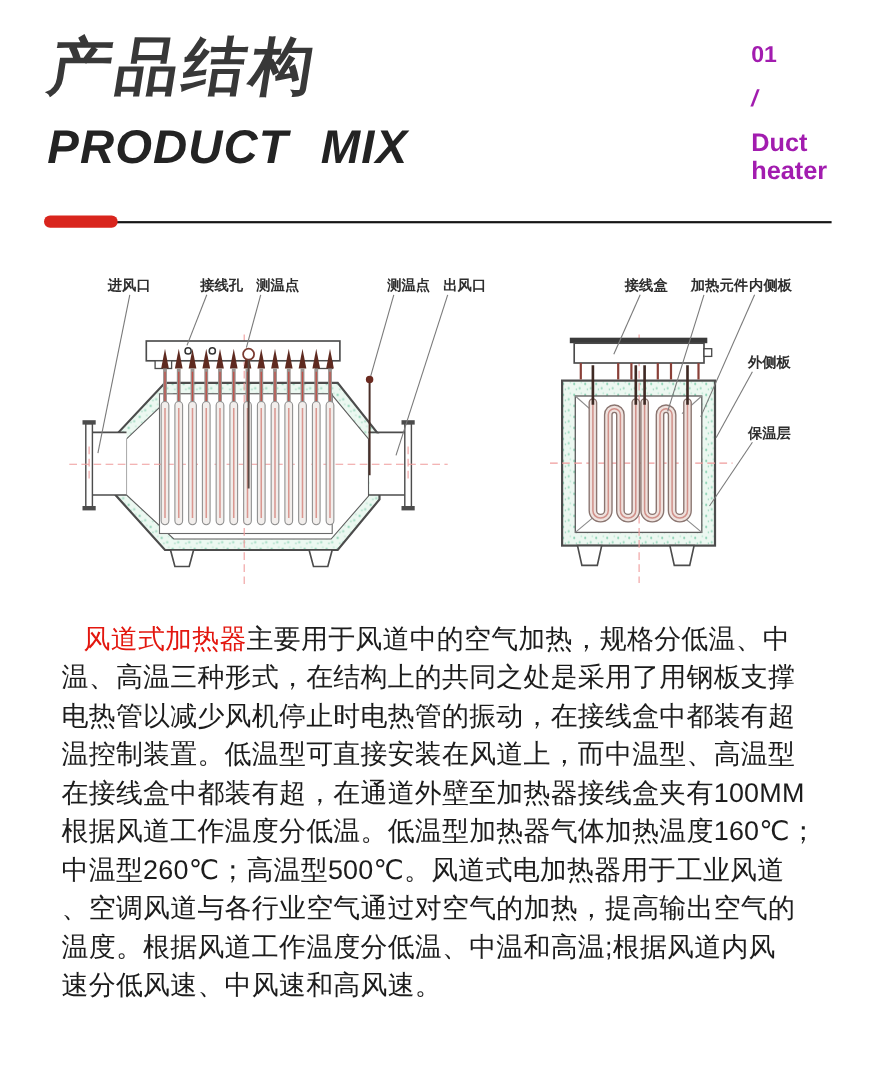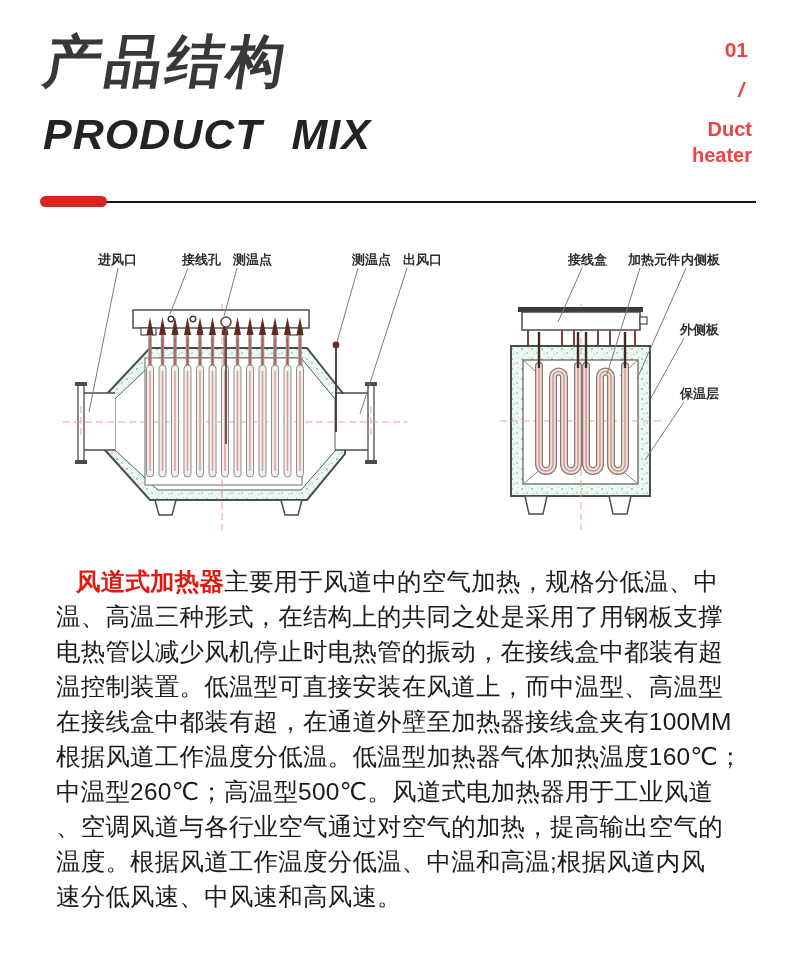--- a/index.html
+++ b/index.html
@@ -5,36 +5,36 @@
   html,body{margin:0;padding:0;background:#ffffff;}
   .page{position:relative;width:790px;height:977px;background:#ffffff;overflow:hidden;
         font-family:"Liberation Sans","DejaVu Sans",sans-serif;}
   
   .title-cn{position:absolute;left:40px;top:30px;font-size:57px;line-height:62px;
             font-weight:900;color:#383838;letter-spacing:4px;transform:skewX(-9deg);
             transform-origin:left bottom;white-space:nowrap;}
   .title-en{position:absolute;left:43px;top:110px;font-size:43px;line-height:48px;
             font-weight:800;font-style:italic;color:#232323;letter-spacing:1px;
             word-spacing:16px;white-space:nowrap;text-align:right;}
-  .meta{position:absolute;right:38px;top:38px;text-align:right;color:#ef4444;}
+  .meta{position:absolute;right:38px;top:38px;text-align:left;color:#a21caf;}
   .meta .idx{font-size:21px;font-weight:800;margin-bottom:16px;padding-right:4px;}
   .meta .slash{font-size:21px;font-weight:600;font-style:italic;margin-bottom:14px;padding-right:8px;}
-  .meta .tag{font-size:20px;font-weight:800;line-height:26px;}
+  .meta .tag{font-size:23px;font-weight:800;line-height:26px;}
   
   .divider-line{position:absolute;left:46px;top:201px;width:710px;height:2px;background:#161616;}
   .divider-pill{position:absolute;left:40px;top:196px;width:67px;height:11px;border-radius:6px;background:#d9251d;}
   
   .diag-left{position:absolute;left:55px;top:246px;}
   .diag-right{position:absolute;left:470px;top:246px;}
   svg text{font-family:"Liberation Sans","DejaVu Sans",sans-serif;font-size:13px;font-weight:600;fill:#2d2d2d;}
   
   .para{position:absolute;left:56px;top:564px;width:700px;font-size:24.5px;line-height:35px;
         color:#1c1c1c;font-weight:500;letter-spacing:0.2px;}
   .para .line{height:35px;white-space:nowrap;}
-  .para .lead{color:#e3170f;font-weight:700;margin-left:20px;}
+  .para .lead{color:#e3170f;font-weight:400;margin-left:20px;}
 </style>
 </head>
 <body>
 
 <div class="page">
 
   <div class="title-cn">产品结构</div>
   <div class="title-en">PRODUCT  MIX</div>
 
   <div class="meta">

